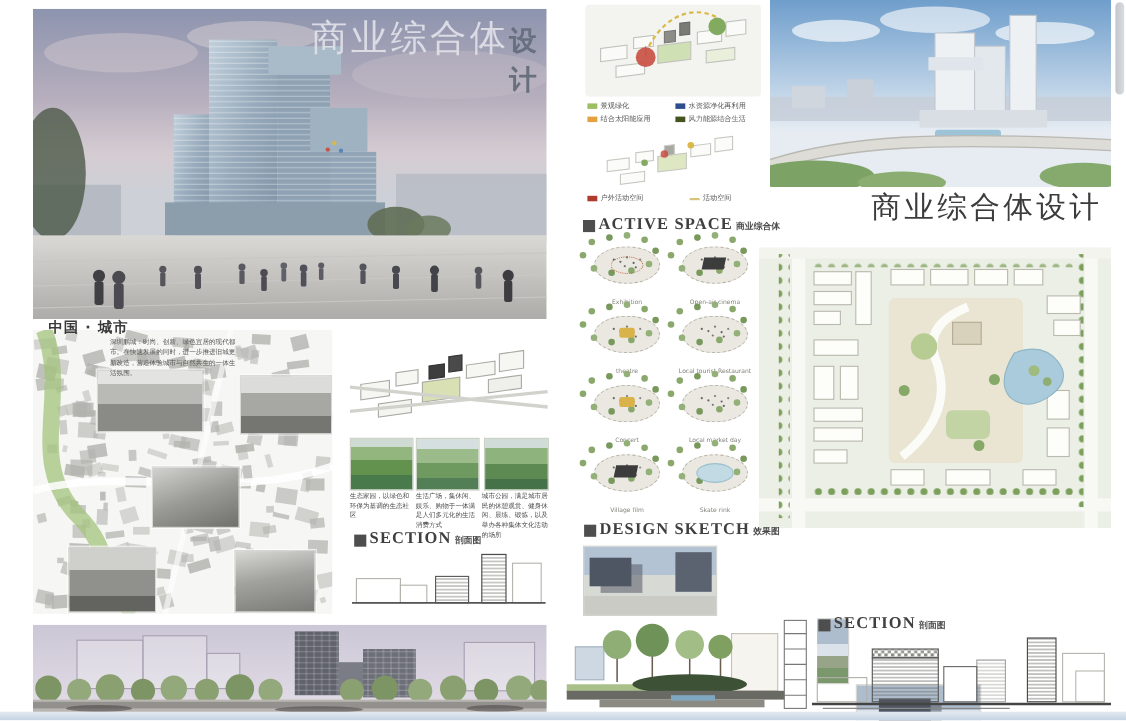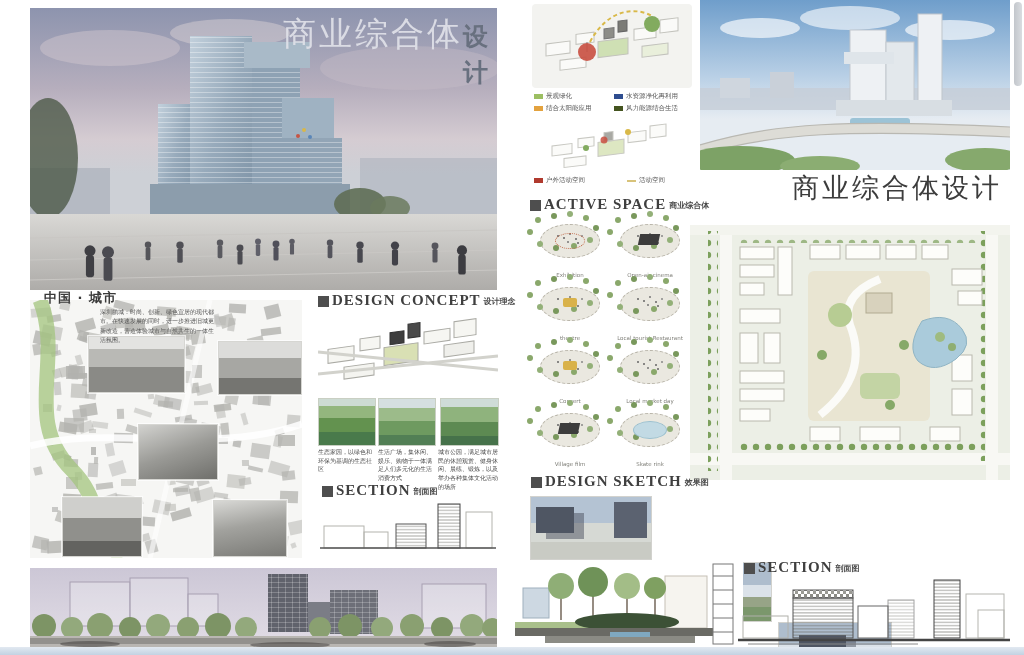--- a/index.html
+++ b/index.html
@@ -329,25 +329,20 @@
       <div class="mapblk" style="left: 74.1568%; top: 88.5918%; width: 4.32558px; height: 8.76783px; transform: rotate(-1deg); opacity: 0.715658;"></div>
       <div class="mapblk" style="left: 42.4704%; top: 93.2016%; width: 10.9457px; height: 12.6122px; transform: rotate(-16deg); opacity: 0.659558;"></div>
       <div class="mapblk" style="left: 31.2284%; top: 75.5893%; width: 19.1955px; height: 9.69736px; transform: rotate(8deg); opacity: 0.555309;"></div>
       <div class="mapblk" style="left: 72.4309%; top: 67.7547%; width: 18.4083px; height: 13.3566px; transform: rotate(6deg); opacity: 0.536245;"></div>
       <div class="mapblk" style="left: 6.07778%; top: 5.69794%; width: 13.9174px; height: 6.92318px; transform: rotate(-9deg); opacity: 0.7357;"></div>
       <div class="mapblk" style="left: 56.1691%; top: 17.4189%; width: 11.056px; height: 13.7305px; transform: rotate(14deg); opacity: 0.487006;"></div>
     </div>
   <div class="abs city-title" style="left:44px;top:289px;z-index:5;">中国 · 城市</div>
   <div class="abs city-par" style="left:100px;top:307px;width:118px;z-index:5;">深圳鹏城：时尚、创新、绿色宜居的现代都市。在快速发展的同时，进一步推进旧城更新改造，营造体验城市与自然共生的一体生活氛围。</div>
 
-  <div class="abs sec-head" style="left:318px;top:293px;">
-    <span class="sq"></span>
-    <span class="sec-en">DESIGN CONCEPT</span>
-    <span class="sec-cn">设计理念</span>
-  </div>
 
   <svg class="abs" style="left:318px;top:312px;" viewBox="0 0 180 80" width="180" height="80">
     <g transform="translate(6,30) skewY(-8)" stroke="#aaaaa4" fill="#f6f6f2">
       <rect x="4" y="8" width="26" height="14"></rect>
       <rect x="36" y="2" width="20" height="12"></rect>
       <rect x="60" y="14" width="34" height="18" fill="#d9e0b4"></rect>
       <rect x="66" y="0" width="14" height="12" fill="#3e3e3e" stroke="#333"></rect>
       <rect x="84" y="-6" width="12" height="14" fill="#4a4a4a" stroke="#333"></rect>
       <rect x="100" y="4" width="26" height="12"></rect>
       <rect x="130" y="-2" width="22" height="16"></rect>

